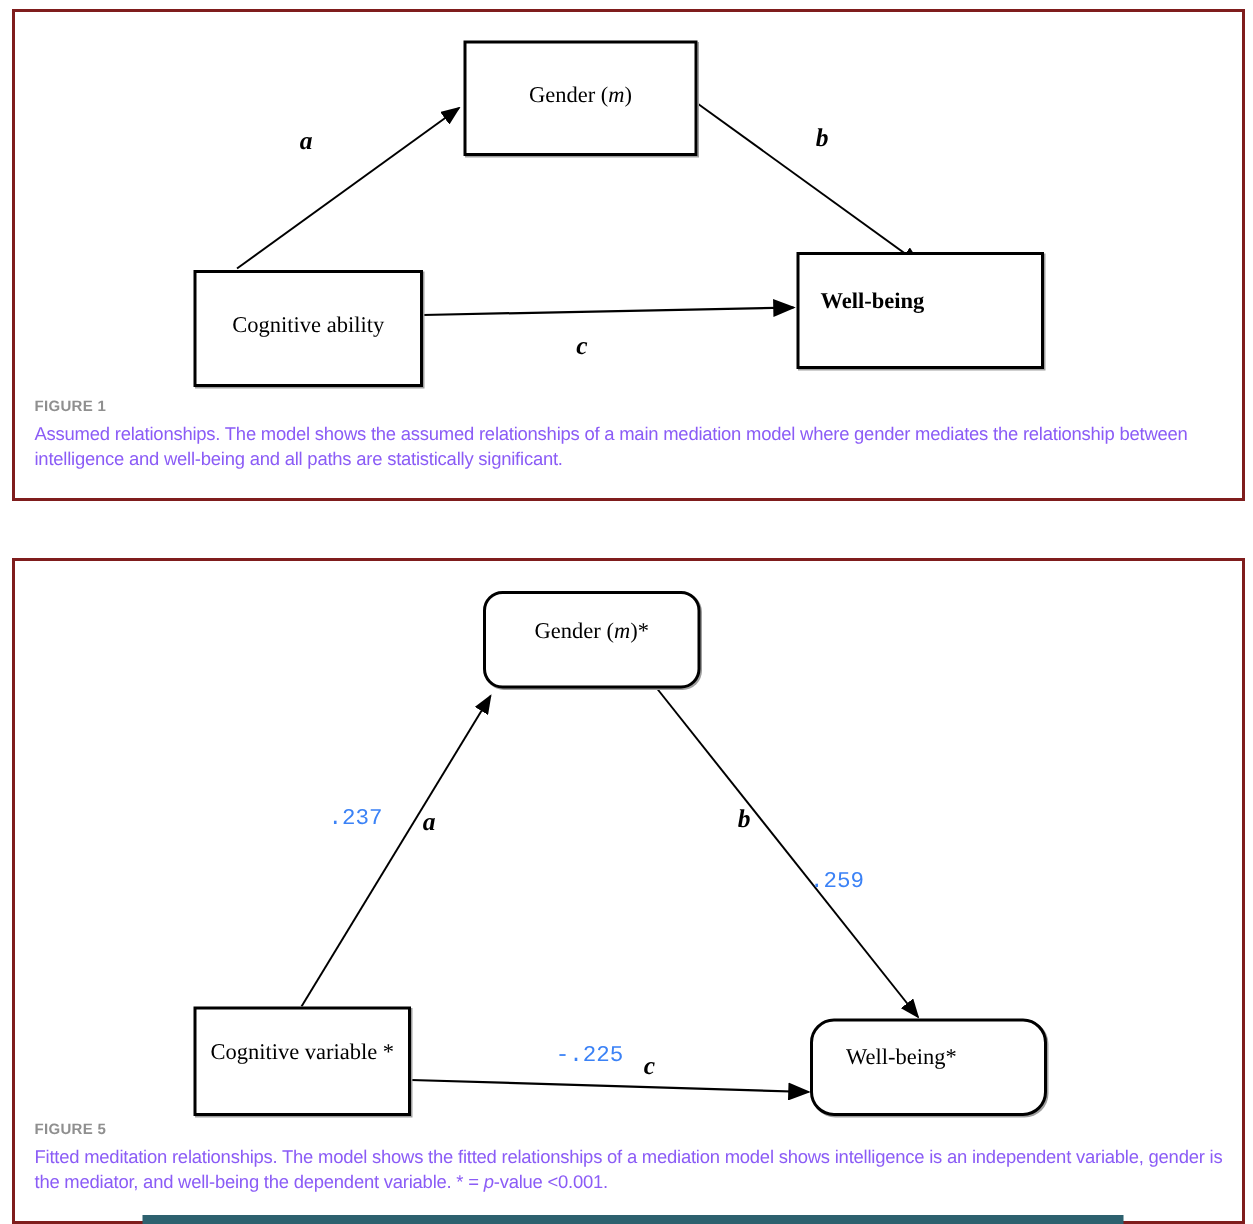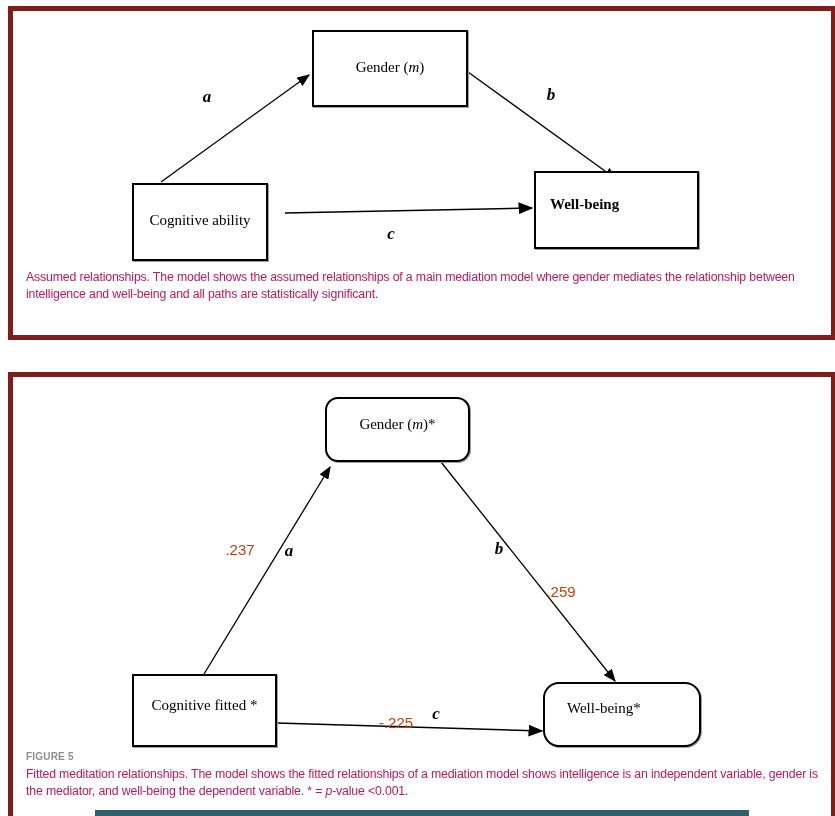--- a/index.html
+++ b/index.html
@@ -1,38 +1,38 @@
 <!DOCTYPE html>
 <html><head>
 <meta charset="utf-8">
 <style>
   html,body{margin:0;padding:0;background:#ffffff;}
   body{width:835px;height:816px;position:relative;overflow:hidden;
        font-family:"Liberation Sans",sans-serif;}
   .panel{position:absolute;left:8px;width:818px;background:#ffffff;
-         border:5px solid #7f1d1d;}
+         border:2px solid #7f1d1d;}
   #panel1{top:6px;height:324px;}
   #panel2{top:372px;height:440px;}
   .diagram-svg{position:absolute;left:0;top:0;}
   .node{position:absolute;border:2px solid #000;background:#ffffff;
         box-shadow:1px 1px 0 #9f9f9f;
         font-family:"Liberation Serif",serif;font-size:15px;color:#000;
         text-align:center;box-sizing:border-box;}
   .node i{font-style:italic;}
   .node.left-align{text-align:left;}
   .path-label{position:absolute;transform:translate(-50%,-50%);
         font-family:"Liberation Serif",serif;font-weight:bold;font-style:italic;
         font-size:17px;color:#000;white-space:nowrap;}
   .coef-label{position:absolute;transform:translate(-50%,-50%);
-        font-family:Liberation Sans, sans-serif;font-size:15px;color:#c2410c;
+        font-family:Liberation Mono, monospace;font-size:15px;color:#3b82f6;
         white-space:nowrap;}
   .caption{position:absolute;left:13px;width:796px;}
   .caption .fig-label{font-size:10px;font-weight:bold;color:#8f8f8f;
         letter-spacing:0.2px;margin-bottom:4px;}
-  .caption .fig-text{font-size:12.3px;color:#be185d;line-height:17px;
+  .caption .fig-text{font-size:12.3px;color:#8b5cf6;line-height:17px;
         letter-spacing:-0.15px;}
   .caption .fig-text i{font-style:italic;}
   #bottom-bar{position:absolute;left:95px;top:810px;width:654px;height:6px;
         background:#2d616f;}
 </style>
 </head>
 <body>
 
 <div class="panel" id="panel1">
 
@@ -44,33 +44,34 @@
     </defs>
     <line x1="148" y1="171" x2="296" y2="64" stroke="#000" stroke-width="1.3" marker-end="url(#arrow1)"></line>
     <line x1="455" y1="61" x2="603" y2="168" stroke="#000" stroke-width="1.3" marker-end="url(#arrow1)"></line>
     <line x1="272" y1="202" x2="519" y2="197" stroke="#000" stroke-width="1.5" marker-end="url(#arrow1)"></line>
   </svg>
 
   <div class="node" style="left:299px;top:19px;width:156px;height:77px;padding-top:27px;">
     <span>Gender (</span><i>m</i><span>)</span>
   </div>
 
-  <div class="node" style="left:119px;top:172px;width:136px;height:78px;padding-top:27px;">
+  <div class="node" style="left:119px;top:172px;width:153px;height:78px;padding-top:27px;">
     <span>Cognitive ability</span>
   </div>
 
   <div class="node left-align" style="left:521px;top:160px;width:165px;height:78px;padding-top:23px;padding-left:14px;font-weight:bold;">
     <span>Well-being</span>
   </div>
 
   <div class="path-label" style="left:194px;top:86px;">a</div>
   <div class="path-label" style="left:538px;top:84px;">b</div>
   <div class="path-label" style="left:378px;top:223px;">c</div>
 
   <div class="caption" style="top:258px;">
+    <div class="fig-label">FIGURE 1</div>
     <div class="fig-text">Assumed relationships. The model shows the assumed relationships of a main mediation model where gender mediates the relationship between intelligence and well-being and all paths are statistically significant.</div>
   </div>
 </div>
 
 <div class="panel" id="panel2">
 
   <svg class="diagram-svg" width="818" height="438" viewBox="0 0 818 438">
     <defs>
       <marker id="arrow2" markerWidth="10" markerHeight="8" refX="9" refY="4" orient="auto" markerUnits="strokeWidth">
         <path d="M0,0 L10,4 L0,8 Z" fill="#000"></path>
@@ -79,32 +80,32 @@
     <line x1="191" y1="297" x2="317" y2="90" stroke="#000" stroke-width="1.3" marker-end="url(#arrow2)"></line>
     <line x1="428" y1="85" x2="602" y2="304" stroke="#000" stroke-width="1.3" marker-end="url(#arrow2)"></line>
     <line x1="264" y1="346" x2="529" y2="354" stroke="#000" stroke-width="1.5" marker-end="url(#arrow2)"></line>
   </svg>
 
   <div class="node" style="left:312px;top:20px;width:145px;height:65px;padding-top:17px;border-radius:13px;">
     <span>Gender (</span><i>m</i><span>)*</span>
   </div>
 
   <div class="node" style="left:119px;top:297px;width:145px;height:73px;padding-top:21px;">
-    <span>Cognitive fitted *</span>
+    <span>Cognitive variable *</span>
   </div>
 
   <div class="node left-align" style="left:530px;top:305px;width:158px;height:65px;padding-top:16px;padding-left:22px;border-radius:16px;">
     <span>Well-being*</span>
   </div>
 
   <div class="coef-label" style="left:227px;top:172px;">.237</div>
   <div class="path-label" style="left:276px;top:174px;">a</div>
   <div class="path-label" style="left:486px;top:172px;">b</div>
   <div class="coef-label" style="left:548px;top:214px;">.259</div>
-  <div class="coef-label" style="left:383px;top:345px;">-.225</div>
+  <div class="coef-label" style="left:383px;top:330px;">-.225</div>
   <div class="path-label" style="left:423px;top:337px;">c</div>
 
   <div class="caption" style="top:374px;">
     <div class="fig-label">FIGURE 5</div>
     <div class="fig-text"><span>Fitted meditation relationships. The model shows the fitted relationships of a mediation model shows intelligence is an independent variable, gender is the mediator, and well-being the dependent variable. * = </span><i>p</i><span>-value &lt;0.001.</span></div>
   </div>
 </div>
 
 <div id="bottom-bar"></div>
 

